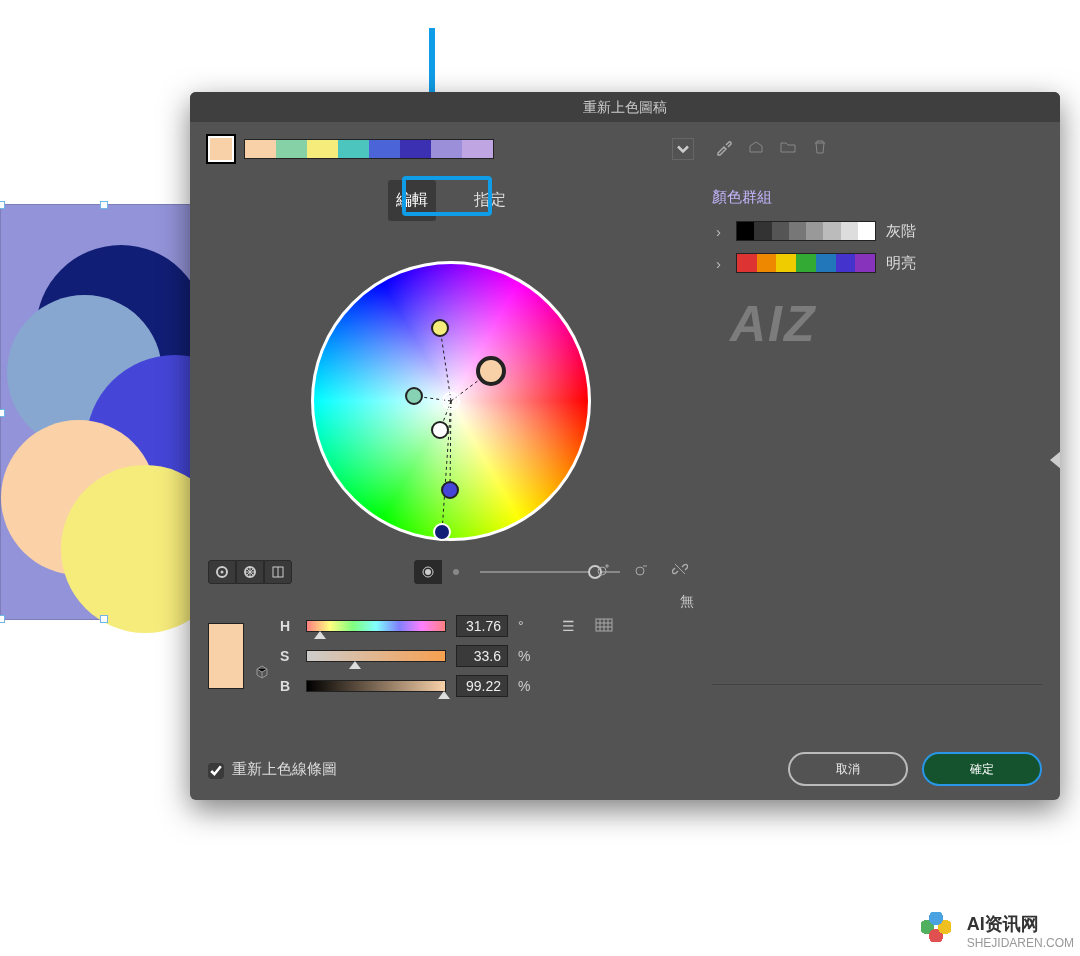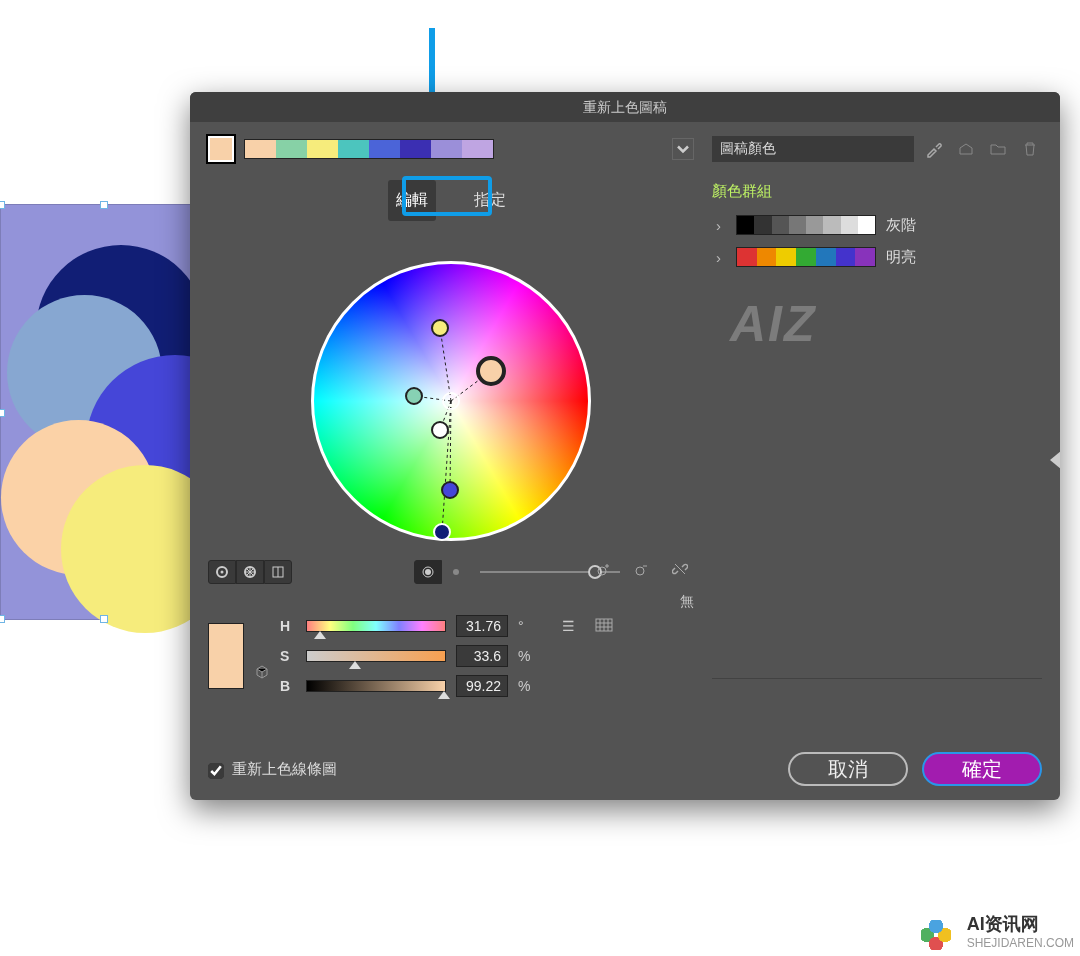--- a/index.html
+++ b/index.html
@@ -276,21 +276,21 @@
     background:#3a3a3a;
     padding:4px 8px;
     color:#ddd;
   }
   .tool-icn {
     width:24px;height:22px;
     display:flex;align-items:center;justify-content:center;
     color:#888; cursor:pointer;
   }
 
-  .groups-label { margin-top:20px; color:#bef264; font-size:15px; }
+  .groups-label { margin-top:30px; color:#c4b5fd; font-size:15px; }
   .group-list {
     margin-top: 8px;
     height: 470px;
     background:#535353;
     border-bottom: 1px solid #424242;
   }
   .group-row {
     display:flex; align-items:center; gap:10px;
     padding:6px 4px;
     cursor:pointer;
@@ -306,29 +306,29 @@
     position:absolute;
     left:18px; right:18px; bottom:14px;
     display:flex; align-items:center; justify-content:space-between;
   }
   .chk { display:flex; align-items:flex-end; gap:8px; color:#ddd; font-size:15px; }
   .chk input { width:16px;height:16px; accent-color:#3a3a3a; }
   .btns { display:flex; gap:14px; }
   .btn {
     width: 120px; height:34px;
     border-radius: 20px;
-    font-size:20px;
+    font-size:12px;
     cursor:pointer;
     border:2px solid #bbb;
     background: transparent;
     color:#eee;
     text-align:center;
   }
   .btn.primary {
-    background:#a21caf;
+    background:#14532d;
     border-color:#2a96e8;
     color:#fff;
   }
 
   
   .side-tab {
     position:absolute;
     right:-2px; top: 358px;
     width:0;height:0;
     border-top:10px solid transparent;
@@ -343,21 +343,21 @@
     font-size:50px;
     color: rgba(200,200,200,0.35);
     font-weight: bold;
     letter-spacing: 2px;
     pointer-events:none;
     font-style: italic;
   }
   .logo-badge {
     position:absolute;
     right:6px; bottom:6px;
-    display:flex; align-items:flex-end; gap:16px;
+    display:flex; align-items:flex-start; gap:16px;
     font-size:18px; color:#333;
     font-weight:bold;
   }
   .logo-flower {
     width:30px;height:30px;
     background:
       radial-gradient(circle at 50% 20%, #4aa3e0 0 25%, transparent 26%),
       radial-gradient(circle at 80% 50%, #f0c020 0 25%, transparent 26%),
       radial-gradient(circle at 50% 80%, #e05050 0 25%, transparent 26%),
       radial-gradient(circle at 20% 50%, #50b060 0 25%, transparent 26%);
@@ -550,21 +550,20 @@
             <span class="hsb-val">99.22</span>
             <span class="hsb-unit">%</span>
           </div>
         </div>
       </div>
 
     </div>
 
     <div class="right-pane">
       <div class="art-colors">
-        <div class="art-colors-label">圖稿顏色</div>
         <div class="tool-icn">
           <svg width="18" height="18" viewBox="0 0 18 18">
               <path d="M3 15l6-6 2 2-6 6H3v-2zM11 7l3-3a1.5 1.5 0 012 2l-3 3" fill="none" stroke="#aaa" stroke-width="1.5"></path>
             </svg>
         </div>
         <div class="tool-icn">
           <svg width="18" height="18" viewBox="0 0 18 18">
               <path d="M3 14V8l6-4 6 4v6" fill="none" stroke="#888"></path>
               <path d="M3 14h12" stroke="#888"></path>
             </svg>

